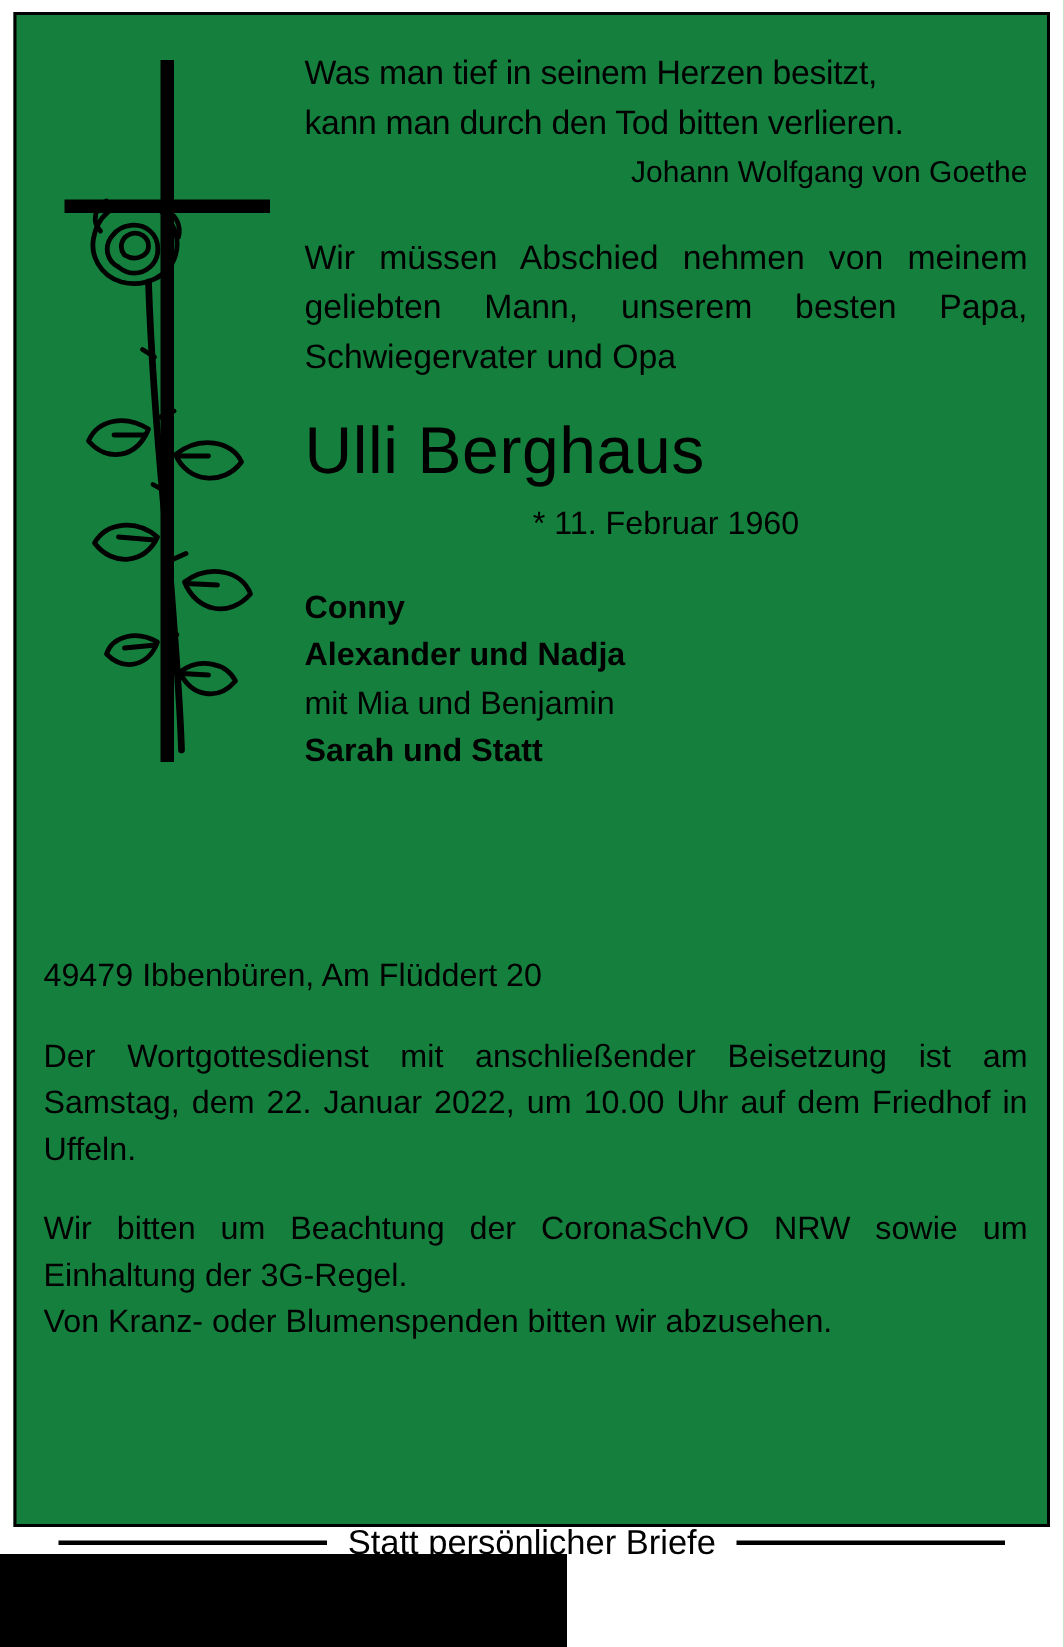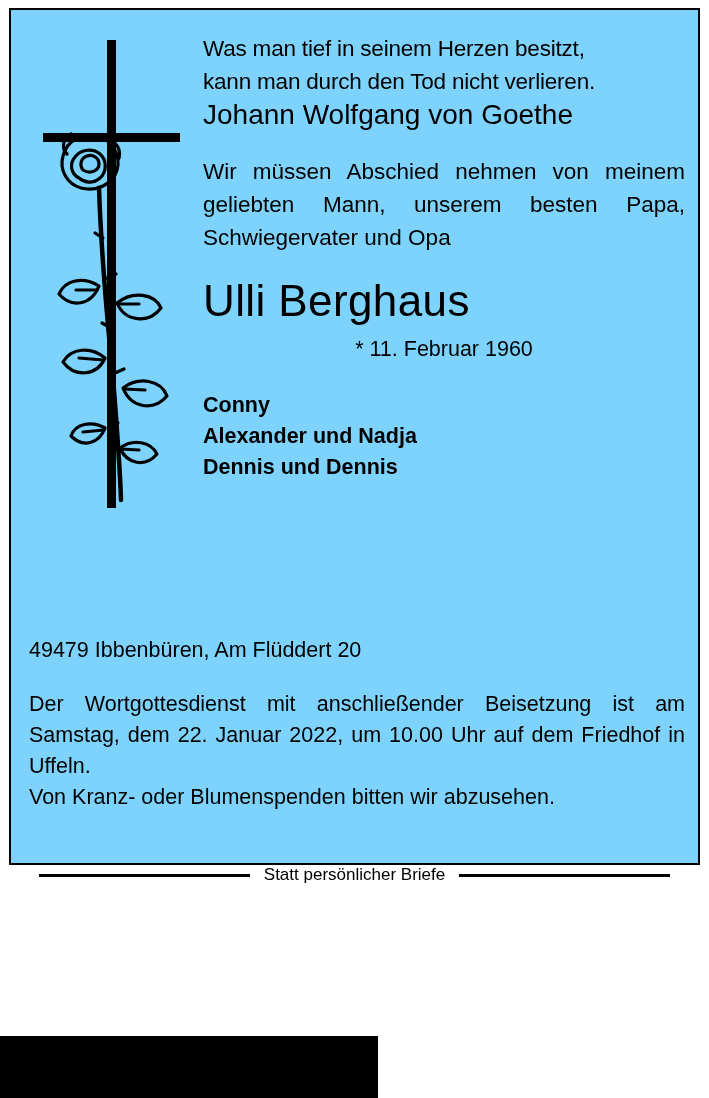--- a/index.html
+++ b/index.html
@@ -13,24 +13,24 @@
     font-family: "Liberation Serif", serif;
     color: #000000;
     position: relative;
     overflow: hidden;
   }
   .obituary {
     position: absolute;
     left: 9px;
     top: 8px;
     width: 691px;
-    height: 857px;
+    height: 1010px;
     border: 2px solid #000;
     box-sizing: border-box;
-    background: #7dd3fc;
+    background: #15803d;
   }
   .inner {
     position: relative;
     width: 100%;
     height: 100%;
   }
   
   .art-col {
     position: absolute;
     left: 0;
@@ -50,23 +50,23 @@
     top: 22px;
     width: 482px;
     font-family: "Liberation Sans", sans-serif;
   }
   .quote {
     font-size: 22.5px;
     line-height: 33px;
     letter-spacing: -0.2px;
   }
   .quote-author {
-    font-size: 28px;
+    font-size: 20px;
     line-height: 32px;
-    text-align: left;
+    text-align: right;
     margin-top: 1px;
   }
   .intro {
     margin-top: 24px;
     font-size: 22.5px;
     line-height: 33px;
     text-align: justify;
     text-align-last: left;
   }
   .deceased-name {
@@ -149,21 +149,21 @@
   }
   .footer .rule {
     height: 3px;
     background: #000;
     flex: 1 1 auto;
   }
   .footer .rule.left { margin-left: 28px; }
   .footer .rule.right { margin-right: 28px; }
   .footer .label {
     font-family: "Liberation Sans", sans-serif;
-    font-size: 17px;
+    font-size: 23px;
     line-height: 28px;
     white-space: nowrap;
     padding: 0 2px;
   }
   
   .black-bar {
     position: absolute;
     left: 0;
     top: 1036px;
     width: 378px;
@@ -212,41 +212,43 @@
           <path d="M99 420 C 112 410, 130 414, 136 426 C 124 440, 106 436, 99 420 Z"></path>
           <path d="M118 422 L 100 421"></path>
           <path d="M84 400 C 70 392, 54 396, 50 408 C 62 420, 78 416, 84 400 Z"></path>
           <path d="M62 404 L 83 402"></path>
         </g>
       </svg>
     </div>
 
     <div class="text-col">
       <div class="quote">Was man tief in seinem Herzen besitzt,</div>
-      <div class="quote">kann man durch den Tod nicht verlieren.</div>
+      <div class="quote">kann man durch den Tod bitten verlieren.</div>
       <div class="quote-author">Johann Wolfgang von Goethe</div>
 
       <div class="intro">Wir müssen Abschied nehmen von meinem geliebten Mann, unserem besten Papa, Schwiegervater und Opa</div>
 
       <div class="deceased-name">Ulli Berghaus</div>
 
       <div class="dates">
         <span>* 11. Februar 1960</span>
       </div>
 
       <div class="mourners">
         <div class="mourner-bold">Conny</div>
         <div class="mourner-bold">Alexander und Nadja</div>
-        <div class="mourner-bold">Dennis und Dennis</div>
+        <div class="mourner-sub">mit Mia und Benjamin</div>
+        <div class="mourner-bold">Sarah und Statt</div>
       </div>
     </div>
 
     <div class="bottom">
       <div class="address">49479 Ibbenbüren, Am Flüddert 20</div>
       <div class="service">Der Wortgottesdienst mit anschließender Beisetzung ist am Samstag, dem 22. Januar 2022, um 10.00 Uhr auf dem Friedhof in Uffeln.</div>
+      <div class="corona">Wir bitten um Beachtung der CoronaSchVO NRW sowie um Einhaltung der 3G-Regel.</div>
       <div class="flowers">Von Kranz- oder Blumenspenden bitten wir abzusehen.</div>
     </div>
 
     <div class="footer">
       <div class="rule left"></div>
       <div class="label">Statt persönlicher Briefe</div>
       <div class="rule right"></div>
     </div>
 
   </div>

